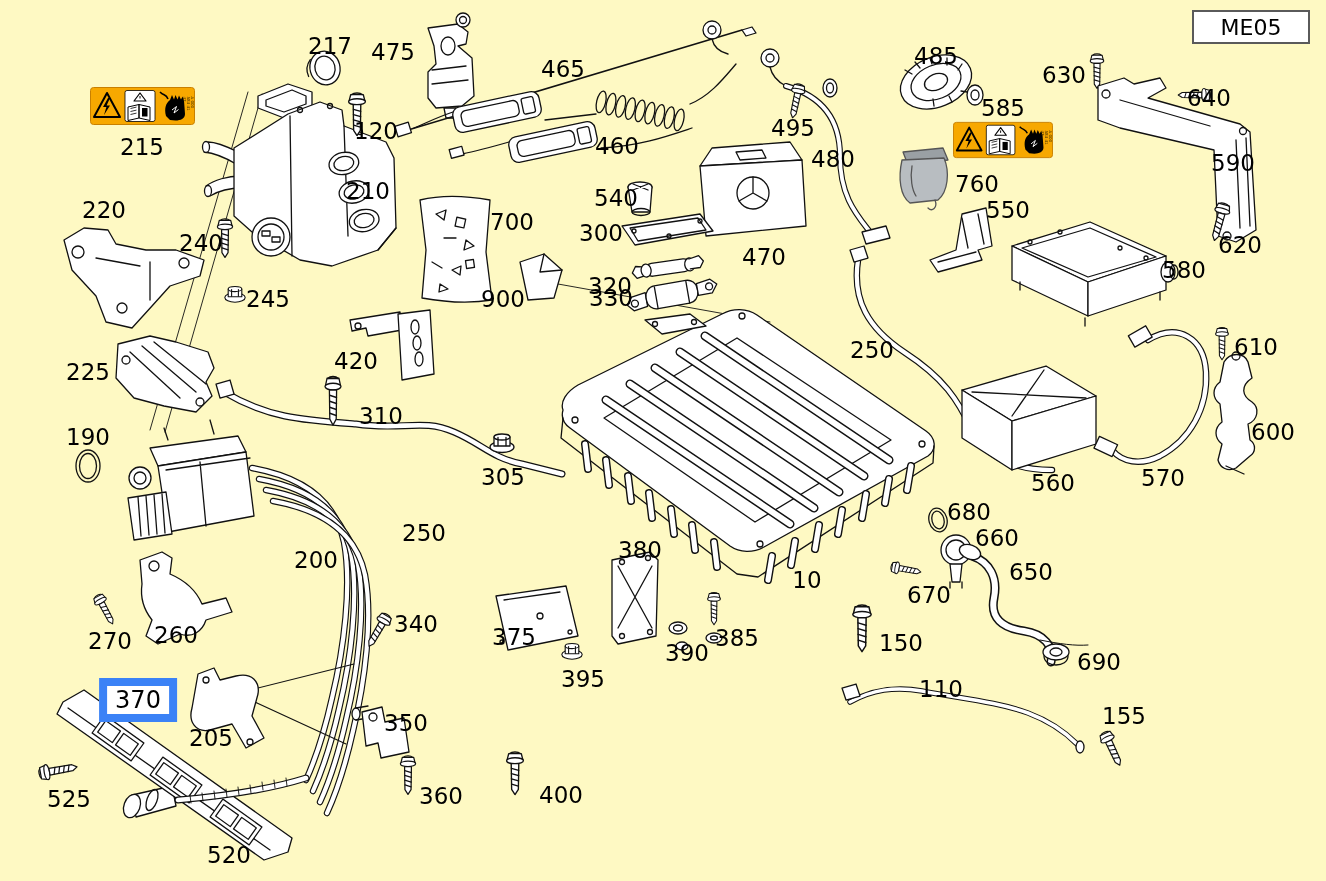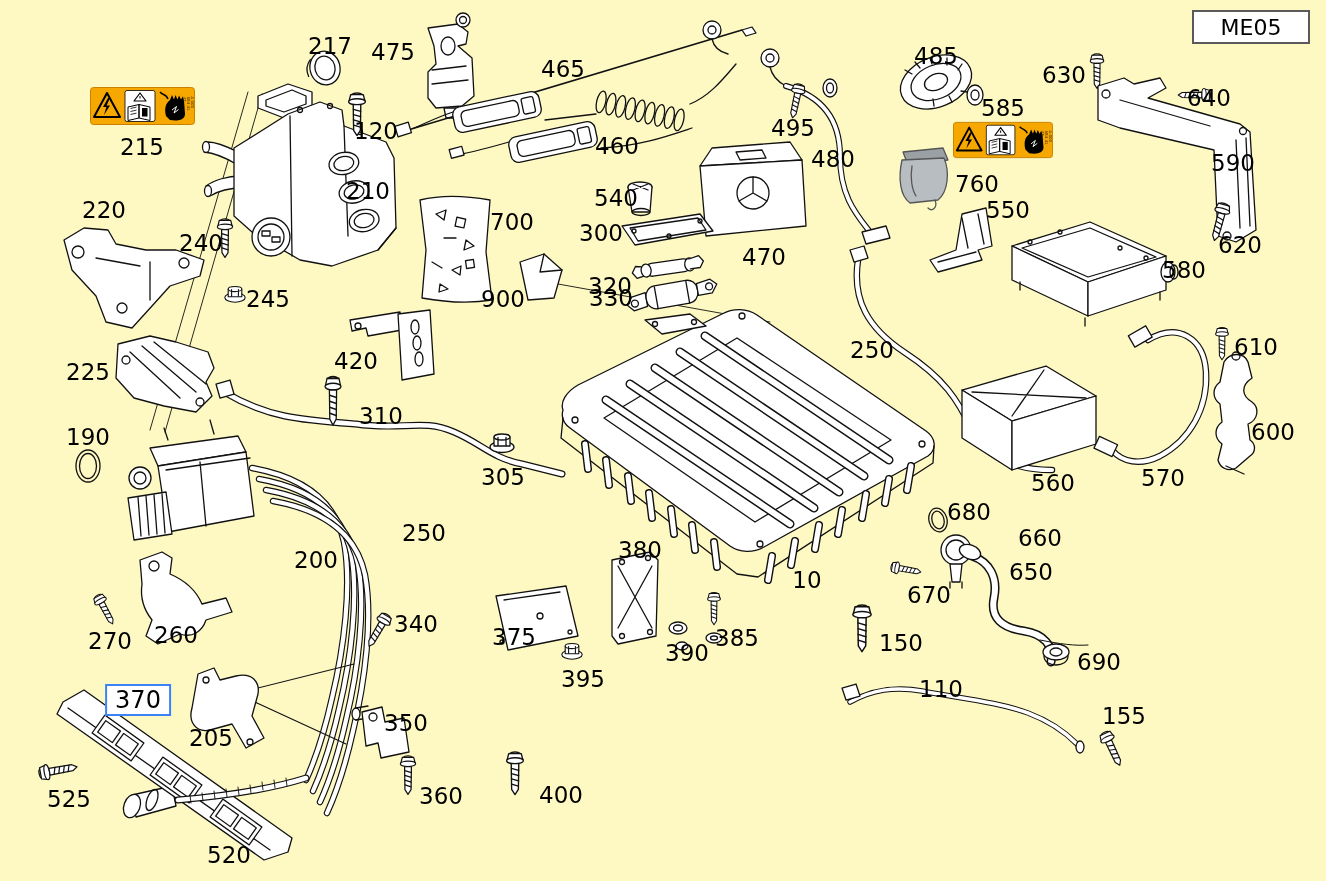--- a/index.html
+++ b/index.html
@@ -2,21 +2,21 @@
 <html><head>
 <meta charset="utf-8">
 <style>
   html,body{margin:0;padding:0;background:#fff;}
   .stage{position:relative;width:1326px;height:881px;background:#fef9c3;overflow:hidden;
          font-family:"DejaVu Sans","Liberation Sans",sans-serif;}
   svg.art{position:absolute;left:0;top:0;z-index:1;}
   #labels-layer{position:absolute;inset:0;z-index:3;}
   .plabel{position:absolute;transform:translate(-50%,-50%);font-size:23px;color:#000;
           white-space:nowrap;line-height:1;z-index:3;}
-  .plabel.hl{border:2px solid #3b82f6;background:#fff;padding:2px 8px;font-size:24px;}
+  .plabel.hl{border:8px solid #3b82f6;background:#fff;padding:2px 8px;font-size:24px;}
   .sheet-code{position:absolute;left:1192px;top:10px;width:114px;height:30px;border:2px solid #5a5a5a;
               background:#fff;display:flex;align-items:center;justify-content:center;
               font-size:22px;color:#000;z-index:4;}
   .sticker{position:absolute;z-index:2;}
   .sticker .serial{position:absolute;right:1px;top:50%;transform:translateY(-50%);
           writing-mode:vertical-rl;font-size:4px;color:#3a2a00;letter-spacing:0;line-height:1;}
   .sticker-215{left:90px;top:87px;width:105px;height:38px;}
   .sticker-585{left:953px;top:121px;width:100px;height:38px;}
 </style>
 </head>
@@ -605,21 +605,21 @@
       <div class="plabel" style="left: 1163px; top: 478px;">570</div>
       <div class="plabel" style="left: 1184px; top: 270px;">580</div>
       <div class="plabel" style="left: 1003px; top: 108px;">585</div>
       <div class="plabel" style="left: 1233px; top: 163px;">590</div>
       <div class="plabel" style="left: 1273px; top: 432px;">600</div>
       <div class="plabel" style="left: 1256px; top: 347px;">610</div>
       <div class="plabel" style="left: 1240px; top: 245px;">620</div>
       <div class="plabel" style="left: 1064px; top: 75px;">630</div>
       <div class="plabel" style="left: 1209px; top: 98px;">640</div>
       <div class="plabel" style="left: 1031px; top: 572px;">650</div>
-      <div class="plabel" style="left: 997px; top: 538px; margin-left: 43px;">660</div>
+      <div class="plabel" style="left: 997px; top: 538px;">660</div>
       <div class="plabel" style="left: 929px; top: 595px;">670</div>
       <div class="plabel" style="left: 969px; top: 512px;">680</div>
       <div class="plabel" style="left: 1099px; top: 662px;">690</div>
       <div class="plabel" style="left: 512px; top: 222px;">700</div>
       <div class="plabel" style="left: 977px; top: 184px;">760</div>
       <div class="plabel" style="left: 503px; top: 299px;">900</div>
     </div>
 
 </div>
 

